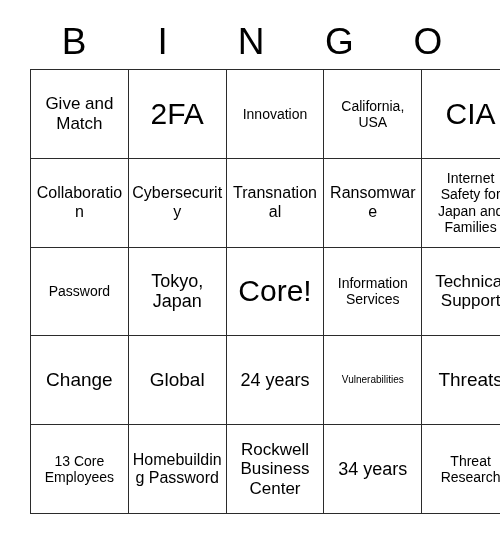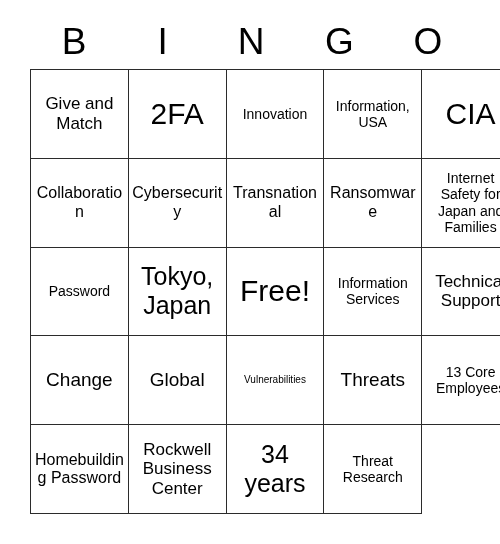--- a/index.html
+++ b/index.html
@@ -80,21 +80,21 @@
     overflow-wrap: break-word;
     hyphens: none;
   }
 
   
   .fs-xs   { font-size: 10px; }
   .fs-sm   { font-size: 16px; }
   .fs-md   { font-size: 14px; }
   .fs-lg   { font-size: 17px; }
   .fs-xl   { font-size: 19px; }
-  .fs-2xl  { font-size: 25px; }
+  .fs-2xl  { font-size: 18px; }
   .fs-3xl  { font-size: 30px; }
 </style>
 </head>
 <body>
 
 <div id="bingo-card">
 
   <div id="header-row">
       <div class="header-letter">B</div>
       <div class="header-letter">I</div>
@@ -107,21 +107,21 @@
       <div class="bingo-cell">
         <span class="cell-text fs-lg">Give and Match</span>
       </div>
       <div class="bingo-cell">
         <span class="cell-text fs-3xl">2FA</span>
       </div>
       <div class="bingo-cell">
         <span class="cell-text fs-md">Innovation</span>
       </div>
       <div class="bingo-cell">
-        <span class="cell-text fs-md">Information, USA</span>
+        <span class="cell-text fs-md">California, USA</span>
       </div>
       <div class="bingo-cell">
         <span class="cell-text fs-3xl">CIA</span>
       </div>
       <div class="bingo-cell">
         <span class="cell-text fs-sm">Collaboration</span>
       </div>
       <div class="bingo-cell">
         <span class="cell-text fs-sm">Cybersecurity</span>
       </div>
@@ -134,33 +134,36 @@
       <div class="bingo-cell">
         <span class="cell-text fs-md">Internet Safety for Japan and Families</span>
       </div>
       <div class="bingo-cell">
         <span class="cell-text fs-md">Password</span>
       </div>
       <div class="bingo-cell">
         <span class="cell-text fs-2xl">Tokyo, Japan</span>
       </div>
       <div class="bingo-cell">
-        <span class="cell-text fs-3xl">Free!</span>
+        <span class="cell-text fs-3xl">Core!</span>
       </div>
       <div class="bingo-cell">
         <span class="cell-text fs-md">Information Services</span>
       </div>
       <div class="bingo-cell">
         <span class="cell-text fs-lg">Technical Support</span>
       </div>
       <div class="bingo-cell">
         <span class="cell-text fs-xl">Change</span>
       </div>
       <div class="bingo-cell">
         <span class="cell-text fs-xl">Global</span>
+      </div>
+      <div class="bingo-cell">
+        <span class="cell-text fs-2xl">24 years</span>
       </div>
       <div class="bingo-cell">
         <span class="cell-text fs-xs">Vulnerabilities</span>
       </div>
       <div class="bingo-cell">
         <span class="cell-text fs-xl">Threats</span>
       </div>
       <div class="bingo-cell">
         <span class="cell-text fs-md">13 Core Employees</span>
       </div>

